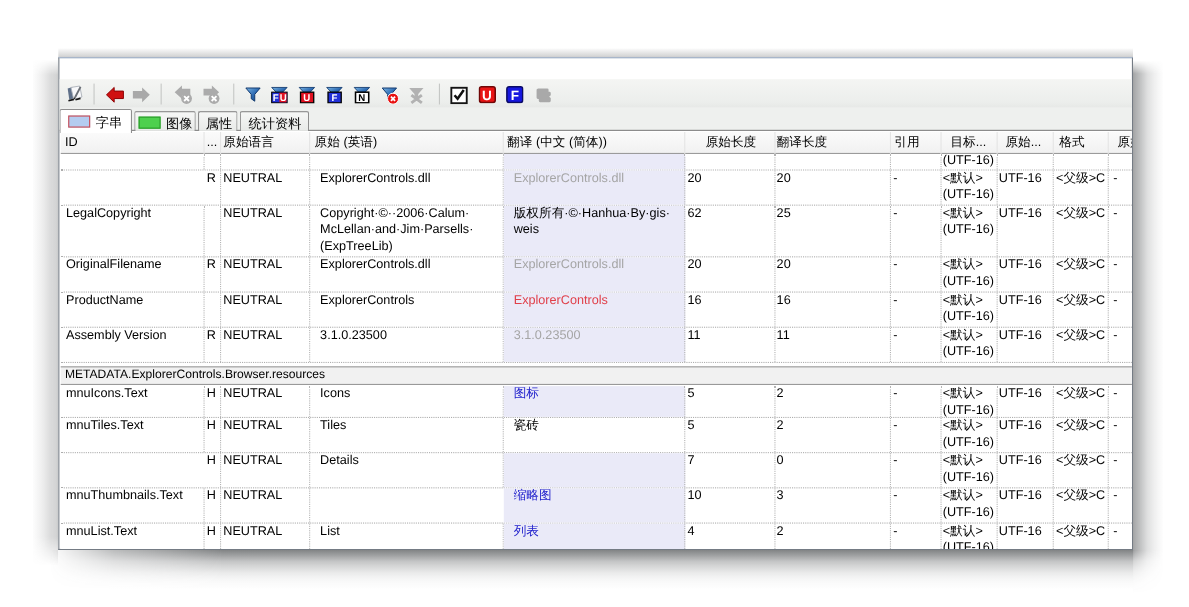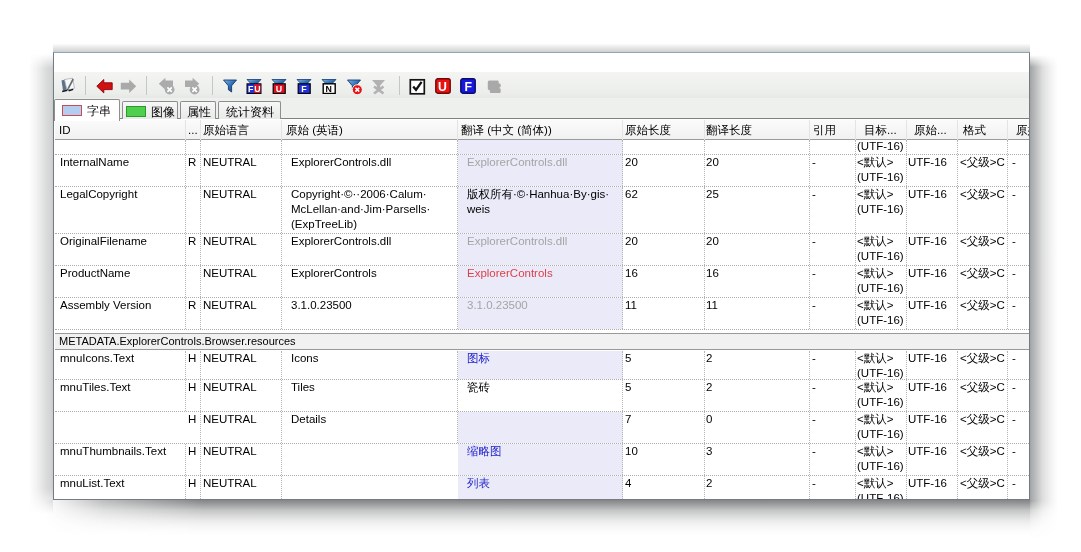--- a/index.html
+++ b/index.html
@@ -29,21 +29,21 @@
 .x2 { left:146px; width:81px; padding-left:2px; }
 .x3 { left:227px; width:176px; padding-left:9px; }
 .x4 { left:403px; width:165px; padding-left:9px; }
 .x5 { left:568px; width:82px; padding-left:2px; }
 .x6 { left:650px; width:105px; padding-left:1px; }
 .x7 { left:755px; width:46px; padding-left:2px; }
 .x8 { left:801px; width:51px; padding-left:1px; }
 .x9 { left:852px; width:51px; padding-left:1px; }
 .x10 { left:903px; width:50px; padding-left:2px; }
 .x11 { left:953px; width:46px; padding-left:4px; }
-.hc.x4 { padding-left:3px; } .hc.x5 { padding-left:2px; } .hc.x7 { padding-left:3px; }
+.hc.x4 { padding-left:3px; } .hc.x5 { padding-left:2px;text-align:center; } .hc.x7 { padding-left:3px; }
 .hc.x8 { padding-left:8px; } .hc.x9 { padding-left:7px; } .hc.x10 { padding-left:5px; } .hc.x11 { padding-left:8px; }
 .hc.x3 { padding-left:4px; } .hc.x0 { padding-left:4px; }
 .meta { position:absolute; left:0; width:1000px; }
 .metaband { position:absolute; left:0; top:4px; width:975px; height:17px; border-top:1px solid #999999; border-bottom:1px solid #999999; background:#f1f1f1; font-size:11px; line-height:15px; padding-left:4px; }
 
 #shb { position:absolute; left:45px; top:500px; width:985px; height:36px;
   -webkit-mask-image:linear-gradient(90deg, transparent 0%, rgba(0,0,0,0.55) 6%, #000 16%, #000 100%); mask-image:linear-gradient(90deg, transparent 0%, rgba(0,0,0,0.55) 6%, #000 16%, #000 100%);
   background:linear-gradient(180deg, rgba(55,58,60,0.625) 0%, rgba(55,58,60,0.475) 14%, rgba(55,58,60,0.30) 28%, rgba(55,58,60,0.20) 42%, rgba(55,58,60,0.115) 56%, rgba(55,58,60,0.06) 69%, rgba(55,58,60,0.025) 83%, rgba(55,58,60,0) 100%); }
 #shr { position:absolute; left:1030px; top:55px; width:28px; height:445px;
   -webkit-mask-image:linear-gradient(180deg, transparent 0, #000 12px, #000 100%); mask-image:linear-gradient(180deg, transparent 0, #000 12px, #000 100%);
@@ -193,21 +193,20 @@
         <div class="cell x4 lav"></div>
           <div class="cell x5"></div>
           <div class="cell x6"></div>
           <div class="cell x7"></div>
         <div class="cell x8" style="line-height:13px;">(UTF-16)</div>
           <div class="cell x9"></div>
           <div class="cell x10"></div>
           <div class="cell x11"></div>
       </div>
       <div class="row" style="top:35px;height:32px;">
-        <div class="cell x0">InternalName</div>
           <div class="cell x1">R</div>
           <div class="cell x2">NEUTRAL</div>
         <div class="cell x3 wrap">ExplorerControls.dll</div>
         <div class="cell x4 lav gray wrap">ExplorerControls.dll</div>
         <div class="cell x5">20</div>
           <div class="cell x6">20</div>
           <div class="cell x7">-</div>
         <div class="cell x8">&lt;默认&gt;<br>(UTF-16)</div>
           <div class="cell x9">UTF-16</div>
           <div class="cell x10">&lt;父级&gt;C</div>
@@ -323,20 +322,21 @@
           <div class="cell x7">-</div>
         <div class="cell x8">&lt;默认&gt;<br>(UTF-16)</div>
           <div class="cell x9">UTF-16</div>
           <div class="cell x10">&lt;父级&gt;C</div>
           <div class="cell x11">-</div>
       </div>
       <div class="row" style="top:356px;height:32px;">
         <div class="cell x0">mnuList.Text</div>
           <div class="cell x1">H</div>
           <div class="cell x2">NEUTRAL</div>
+        <div class="cell x3 wrap">List</div>
         <div class="cell x4 lav blue wrap">列表</div>
         <div class="cell x5">4</div>
           <div class="cell x6">2</div>
           <div class="cell x7">-</div>
         <div class="cell x8">&lt;默认&gt;<br>(UTF-16)</div>
           <div class="cell x9">UTF-16</div>
           <div class="cell x10">&lt;父级&gt;C</div>
           <div class="cell x11">-</div>
       </div>
     </div>

